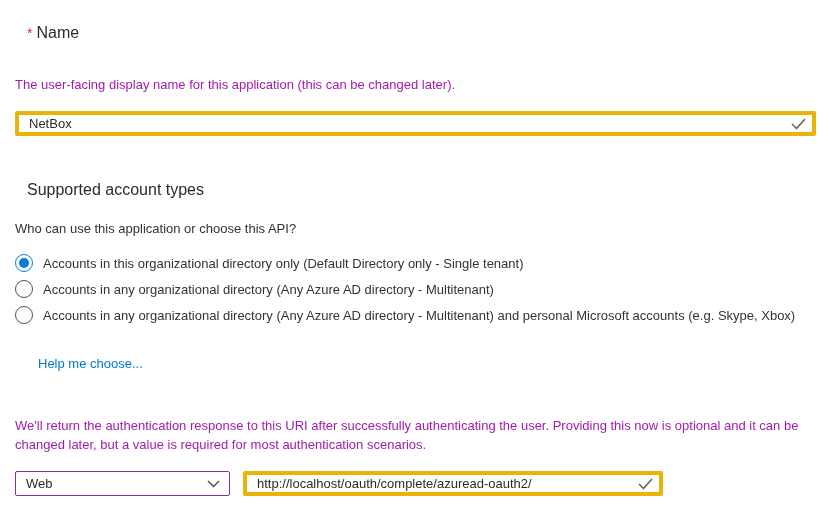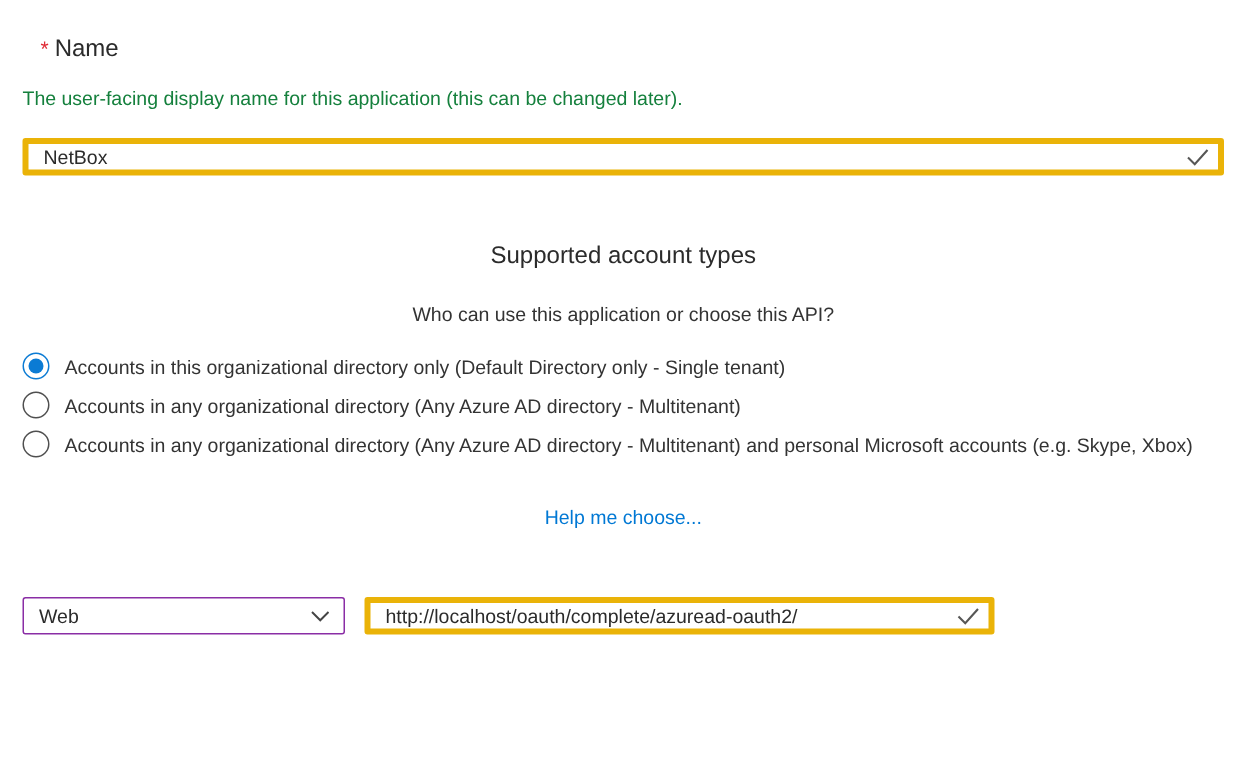--- a/index.html
+++ b/index.html
@@ -18,23 +18,23 @@
     font-weight: 400;
     color: #2b2b2b;
     line-height: 21px;
     margin: 12px;
   }
   .required-marker { color: #e02b35; margin-right: 4px; font-size: 14px; }
 
   .field-desc {
     font-size: 13px;
     line-height: 19px;
-    margin: 13px 0 0 0;
+    margin: 31px 0 0 0;
     max-width: 800px;
-    color: #15803d;
+    color: #a21caf;
   }
 
   
   .input-wrap { position: relative; margin-top: 17px; }
   .azure-input {
     width: 801px;
     height: 25px;
     border: 4px solid #eab308;
     border-radius: 2px;
     font-family: "Liberation Sans", "DejaVu Sans", sans-serif;
@@ -46,21 +46,21 @@
   }
   .check-icon {
     position: absolute;
     top: 50%;
     transform: translateY(-50%);
     right: 10px;
     width: 15px; height: 12px;
     pointer-events: none;
   }
 
-  .section { margin-top: 43px; text-align: center; }
+  .section { margin-top: 43px; }
   .question { font-size: 13px; margin: 21px 0 0 0; color: #333333; }
 
   .radio-group { margin-top: 18px; }
   .radio-row {
     display: flex;
     align-items: center;
     margin-bottom: 8px;
     height: 18px;
     cursor: pointer;
   }
@@ -88,20 +88,21 @@
     white-space: nowrap;
   }
 
   .help-link {
     display: inline-block;
     margin-top: 24px;
     font-size: 13px;
     color: #0078d4;
     text-decoration: none;
     cursor: pointer;
+    margin-left: 23px;
   }
 
   .redirect-section { margin-top: 44px; }
   .redirect-desc { margin-top: 14px; }
 
   .uri-row {
     display: flex;
     align-items: center;
     margin-top: 17px;
     gap: 13px;
@@ -155,20 +156,21 @@
       <div class="radio-row">
         <span class="radio"></span>
         <span class="radio-label">Accounts in any organizational directory (Any Azure AD directory - Multitenant) and personal Microsoft accounts (e.g. Skype, Xbox)</span>
       </div>
     </div>
 
     <a class="help-link" href="#">Help me choose...</a>
   </div>
 
   <div class="redirect-section">
+    <p class="field-desc redirect-desc">We'll return the authentication response to this URI after successfully authenticating the user. Providing this now is optional and it can be changed later, but a value is required for most authentication scenarios.</p>
 
     <div class="uri-row">
       <div class="select-box">
         <span>Web</span>
         <svg width="13" height="8" viewBox="0 0 13 8">
           <polyline points="1,1 6.5,6.5 12,1" fill="none" stroke="#444444" stroke-width="1.3"></polyline>
         </svg>
       </div>
       <div class="input-wrap uri-wrap">
         <input class="azure-input uri-input" type="text" value="http://localhost/oauth/complete/azuread-oauth2/" style="">

